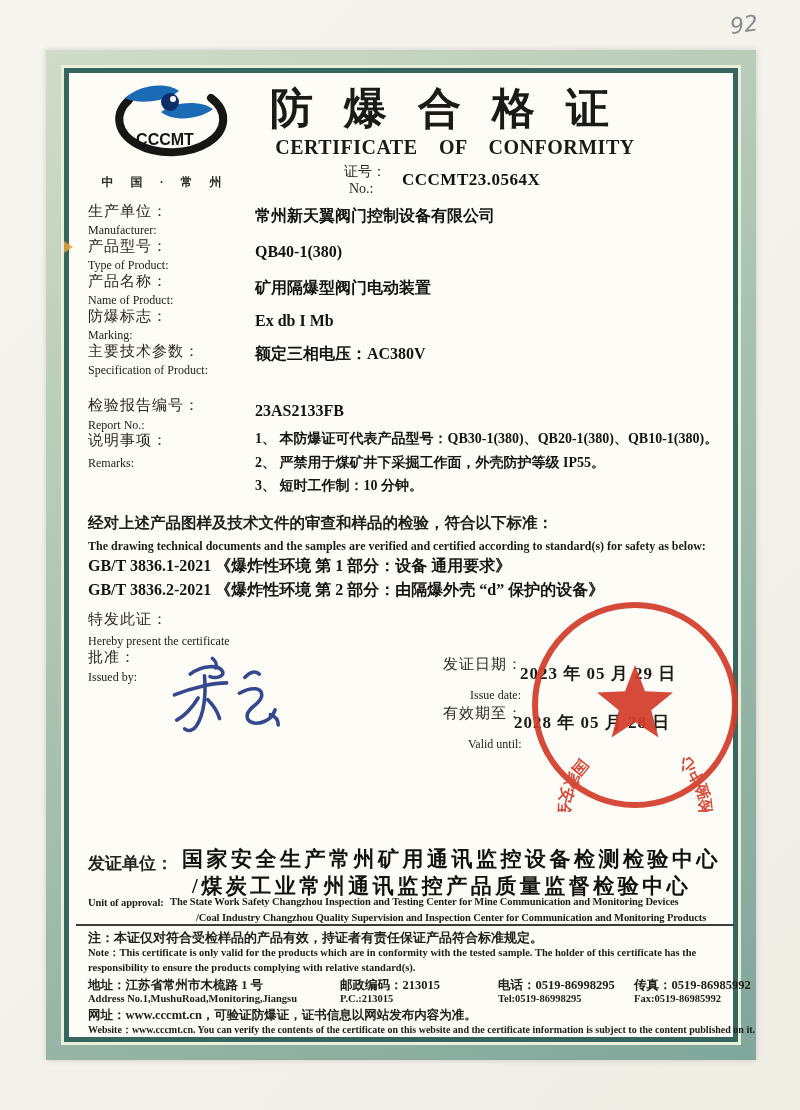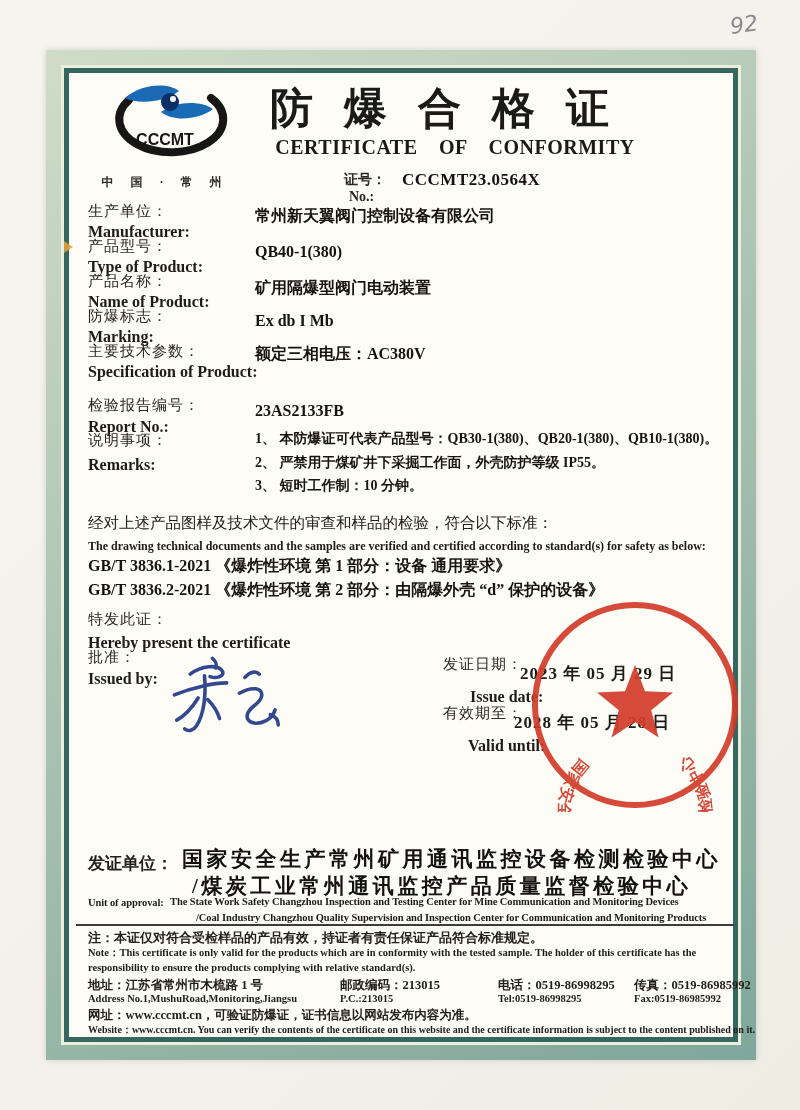--- a/index.html
+++ b/index.html
@@ -9,27 +9,27 @@
   
   .frame{position:absolute;left:46px;top:50px;width:710px;height:1010px;box-sizing:border-box;
          background:linear-gradient(150deg,#d0dcc8 0%,#b3c9b6 35%,#93b3a4 75%,#7fa79b 100%);
          padding:15px;box-shadow:0 0 6px rgba(0,0,0,.15);}
   .frame-strip{width:100%;height:100%;box-sizing:border-box;background:#e9eedd;padding:3px;}
   .paper{width:100%;height:100%;box-sizing:border-box;border:5px solid #35665f;background:#fdfcf6;}
   .content{position:absolute;inset:0;}
   .content > div, .content > span{position:absolute;white-space:nowrap;}
   
   .lcn{font-weight:normal;font-size:15px;color:#2b2820;letter-spacing:1px;}
-  .len{font-weight:bold;font-size:16px;color:#1e1c18;}
+  .len{font-weight:normal;font-size:12px;color:#1e1c18;}
   .val{font-weight:bold;font-size:16px;color:#14130f;}
   .title-cn{font-size:43px;font-weight:bold;color:#1a1a16;letter-spacing:31px;text-align:center;width:430px;}
   .title-en{font-size:20px;font-weight:bold;color:#1a1a16;word-spacing:16px;letter-spacing:.5px;text-align:center;width:430px;}
-  .certno-lbl{font-weight:bold;font-size:14px;color:#2b2820;margin-top:8px;}
+  .certno-lbl{font-weight:normal;font-size:14px;color:#2b2820;}
   .certno-val{font-weight:bold;font-size:17px;color:#111;letter-spacing:.5px;}
-  .intro-cn{font-weight:normal;font-size:15.5px;color:#22201a;}
+  .intro-cn{font-weight:bold;font-size:15.5px;color:#22201a;}
   .intro-en{font-weight:bold;font-size:12px;color:#1e1c18;}
   .gb{font-weight:bold;font-size:16px;color:#17150f;}
   .remark{font-weight:bold;font-size:14px;color:#17150f;}
   .date-val{font-weight:bold;font-size:17px;color:#1c1b18;letter-spacing:1px;z-index:1;}
   .unit-lbl{font-weight:bold;font-size:17px;color:#22201a;}
   .unit-name{font-weight:bold;font-size:21px;color:#121210;letter-spacing:3.5px;}
   .unit-en{font-weight:bold;font-size:10.5px;color:#1e1c18;letter-spacing:-.1px;}
   .rule{height:2px;background:#3c3c38;}
   .note-cn{font-weight:bold;font-size:13px;color:#22201a;}
   .note-en{font-weight:bold;font-size:10.5px;color:#1e1c18;white-space:normal !important;line-height:15px;}

